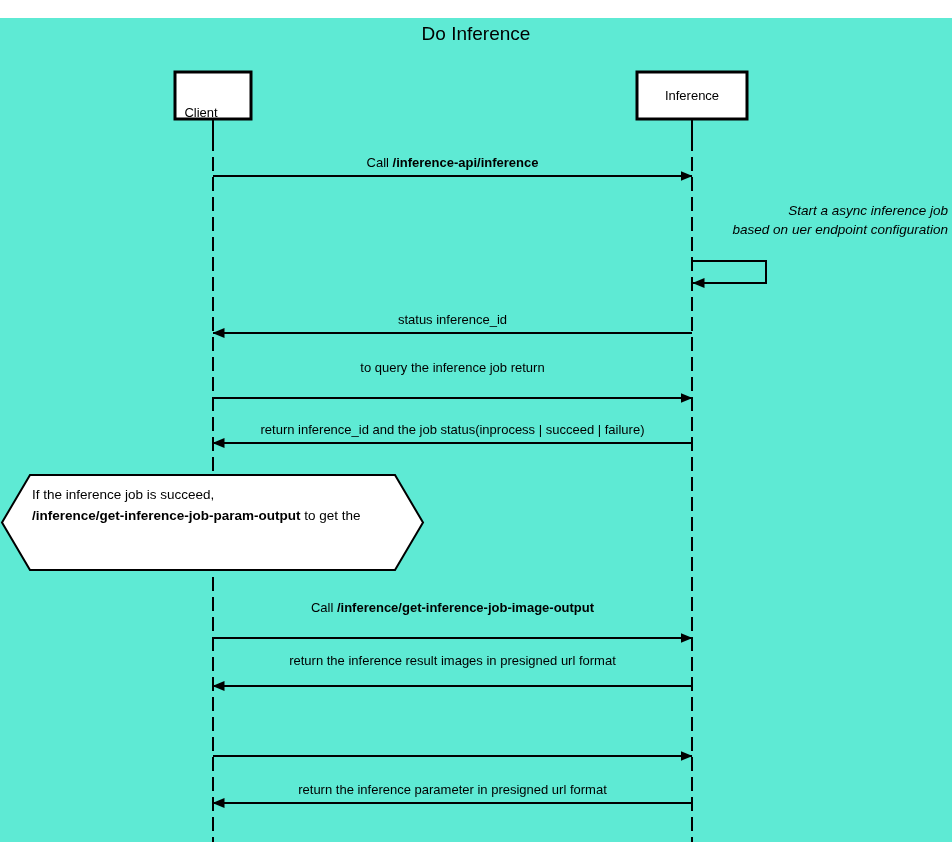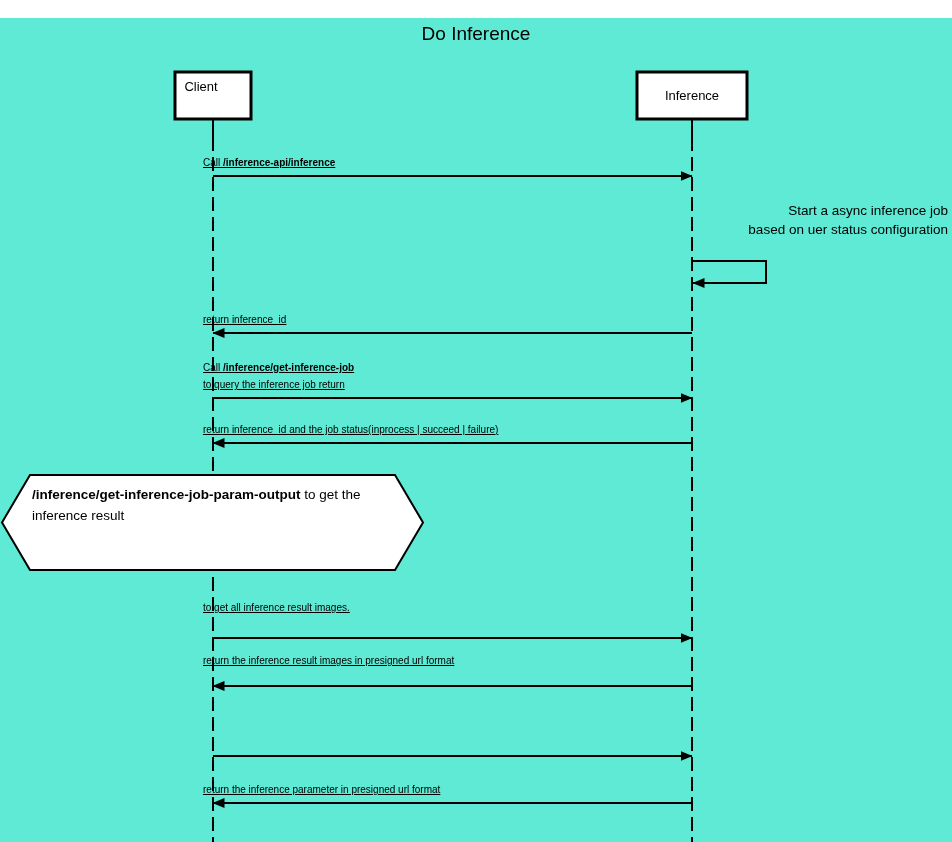--- a/index.html
+++ b/index.html
@@ -41,29 +41,29 @@
     text-align: center;
     width: 952px;
     left: 0;
     top: 6px;
   }
   .participant-label {
     font-size: 13px;
     text-align: center;
   }
   .msg-label {
-    font-size: 10px;
-    text-align: left;
-    text-decoration: underline;
+    font-size: 13px;
+    text-align: center;
   }
   .msg-label .b { font-weight: bold; }
   .note-text {
     font-size: 13.5px;
     line-height: 19px;
     text-align: right;
+    font-style: italic;
   }
   .hex-text {
     font-size: 13.5px;
     line-height: 21px;
     text-align: left;
   }
   .hex-text .b { font-weight: bold; }
 </style>
 </head>
 <body>
@@ -95,27 +95,27 @@
         <line x1="213" y1="620" x2="692" y2="620" stroke="#000000" stroke-width="2" marker-end="url(#arrow-right)" style="pointer-events: auto;"></line>
         <line x1="692" y1="668" x2="213" y2="668" stroke="#000000" stroke-width="2" marker-end="url(#arrow-left)" style="pointer-events: auto;"></line>
         <line x1="213" y1="738" x2="692" y2="738" stroke="#000000" stroke-width="2" marker-end="url(#arrow-right)" style="pointer-events: auto;"></line>
         <line x1="692" y1="785" x2="213" y2="785" stroke="#000000" stroke-width="2" marker-end="url(#arrow-left)" style="pointer-events: auto;"></line>
         <path d="M692,243 L766,243 L766,265 L693,265" fill="none" stroke="#000000" stroke-width="2" marker-end="url(#arrow-left)" style="pointer-events: auto;"></path>
         <path d="M30,457 L395,457 L423,504.5 L395,552 L30,552 L2,504.5 Z" fill="#ffffff" stroke="#000000" stroke-width="2"></path>
       </g>
   </svg>
 
   <div id="text-layer">
-      <div class="txt participant-label" style="left: 175px; top: 62px; width: 52px;">Client</div>
+      <div class="txt participant-label" style="left: 175px; top: 88px; width: 52px;">Client</div>
       <div class="txt participant-label" style="left: 637px; top: 70.5px; width: 110px;">Inference</div>
       <div class="txt msg-label" style="left: 203px; width: 499px; top: 136px; line-height: 17px;"><div><span>Call </span><span class="b">/inference-api/inference</span></div></div>
-      <div class="txt msg-label" style="left: 203px; width: 499px; top: 293px; line-height: 17px;"><div><span>return inference_id</span></div></div>
-      <div class="txt msg-label" style="left: 203px; width: 499px; top: 341px; line-height: 17px;"><div><span>Call </span><span class="b">/inference/get-inference-job</span></div><div><span>to query the inference job return</span></div></div>
+      <div class="txt msg-label" style="left: 203px; width: 499px; top: 293px; line-height: 17px;"><div><span>status inference_id</span></div></div>
+      <div class="txt msg-label" style="left: 203px; width: 499px; top: 341px; line-height: 17px;"><div><span>to query the inference job return</span></div></div>
       <div class="txt msg-label" style="left: 203px; width: 499px; top: 403px; line-height: 17px;"><div><span>return inference_id and the job status(inprocess | succeed | failure)</span></div></div>
-      <div class="txt msg-label" style="left: 203px; width: 499px; top: 581px; line-height: 17px;"><div><span>to get all inference result images.</span></div></div>
+      <div class="txt msg-label" style="left: 203px; width: 499px; top: 581px; line-height: 17px;"><div><span>Call </span><span class="b">/inference/get-inference-job-image-output</span></div></div>
       <div class="txt msg-label" style="left: 203px; width: 499px; top: 634px; line-height: 17px;"><div><span>return the inference result images in presigned url format</span></div></div>
       <div class="txt msg-label" style="left: 203px; width: 499px; top: 699px; line-height: 17px;"></div>
       <div class="txt msg-label" style="left: 203px; width: 499px; top: 763px; line-height: 17px;"><div><span>return the inference parameter in presigned url format</span></div></div>
-      <div class="txt note-text" style="left: 620px; width: 328px; top: 183px;"><div>Start a async inference job</div><div>based on uer status configuration</div></div>
-      <div class="txt hex-text" style="left: 32px; width: 380px; top: 466px;"><div><span class="b">/inference/get-inference-job-param-output</span><span> to get the</span></div><div><span>inference result</span></div></div>
+      <div class="txt note-text" style="left: 620px; width: 328px; top: 183px;"><div>Start a async inference job</div><div>based on uer endpoint configuration</div></div>
+      <div class="txt hex-text" style="left: 32px; width: 380px; top: 466px;"><div><span>If the inference job is succeed,</span></div><div><span class="b">/inference/get-inference-job-param-output</span><span> to get the</span></div></div>
     </div>
 
 </div>
 
 </body></html>

